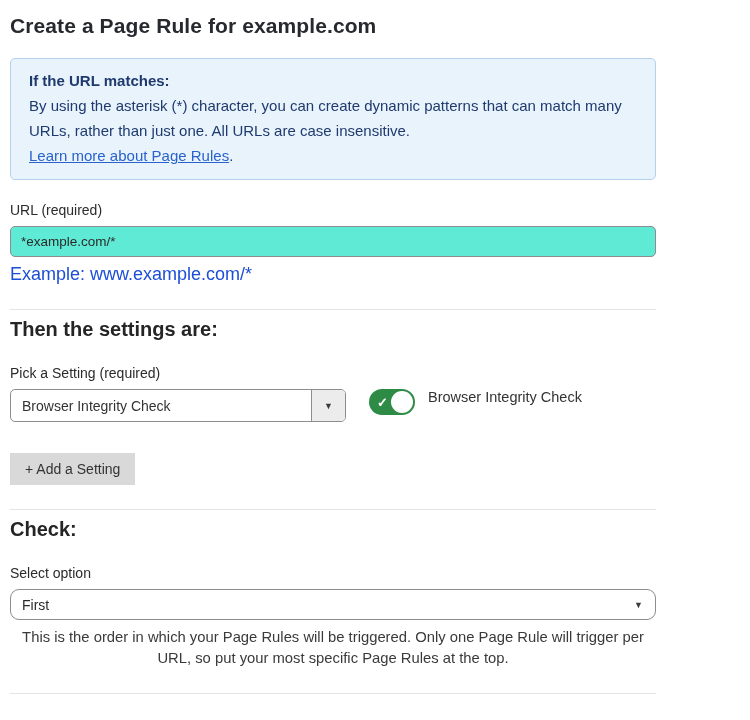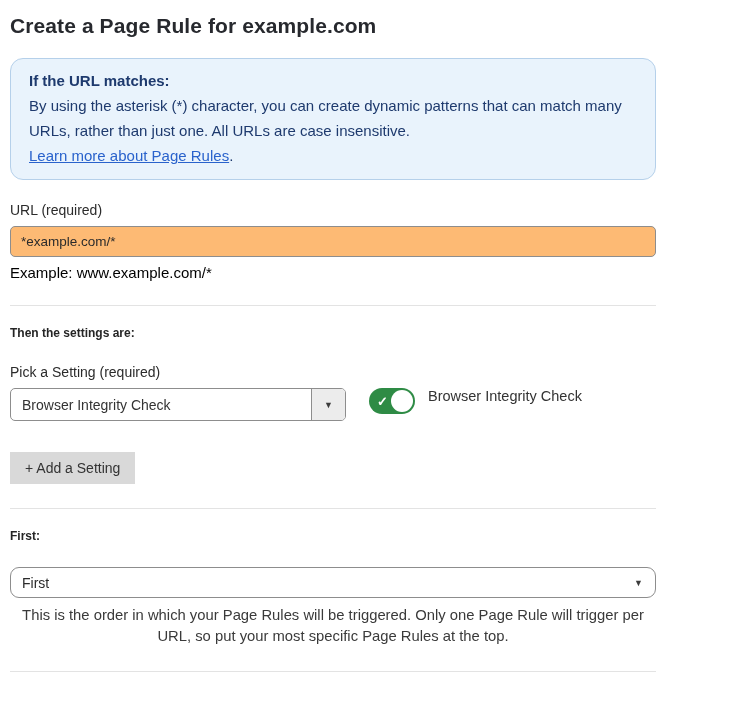--- a/index.html
+++ b/index.html
@@ -16,21 +16,21 @@
   .page-title {
     font-size: 21px;
     font-weight: bold;
     color: #27292e;
     margin-bottom: 20px;
     letter-spacing: 0.1px;
   }
   .info-box {
     background: #e9f3fc;
     border: 1px solid #b5d0ea;
-    border-radius: 13px;
+    border-radius: 5px;
     padding: 9px 18px 11px 18px;
     font-size: 15px;
     line-height: 25px;
     color: #1e3a6e;
     margin-bottom: 22px;
   }
   .info-heading { font-weight: bold; }
   .info-link {
     color: #2962cc;
     text-decoration: underline;
@@ -44,37 +44,37 @@
   .url-input {
     width: 100%;
     height: 31px;
     border: 1px solid #8d8d8d;
     border-radius: 5px;
     padding: 0 10px;
     font-size: 13.5px;
     color: #2b2b2b;
     font-family: "Liberation Sans", sans-serif;
     outline: none;
-    background: #fdba74;
+    background: #5eead4;
   }
   .helper-text {
-    font-size: 15px;
-    color: #000000;
+    font-size: 18px;
+    color: #1d4ed8;
     margin-top: 7px;
   }
   .divider {
     border: none;
     border-top: 1px solid #e3e3e3;
     margin: 24px 0 0 0;
   }
   .section-heading {
-    font-size: 12px;
+    font-size: 20px;
     font-weight: bold;
     color: #252525;
-    margin-top: 20px;
+    margin-top: 8px;
     margin-bottom: 24px;
   }
   .setting-row {
     display: flex;
     align-items: flex-start;
   }
   .dropdown {
     display: flex;
     width: 336px;
     height: 33px;
@@ -212,22 +212,23 @@
       <span class="toggle-check">✓</span>
       <span class="toggle-knob"></span>
     </div>
     <span class="toggle-label">Browser Integrity Check</span>
   </div>
 
   <button class="btn btn-secondary add-setting-btn">+ Add a Setting</button>
 
   <hr class="divider">
 
-  <div class="section-heading">First:</div>
-
+  <div class="section-heading">Check:</div>
+
+  <div class="field-label">Select option</div>
   <div class="order-select">
     <span>First</span>
     <span class="arrow-glyph">▼</span>
   </div>
   <div class="order-helper">This is the order in which your Page Rules will be triggered. Only one Page Rule will trigger per URL, so put your most specific Page Rules at the top.</div>
 
   <hr class="divider">
 
   
 

